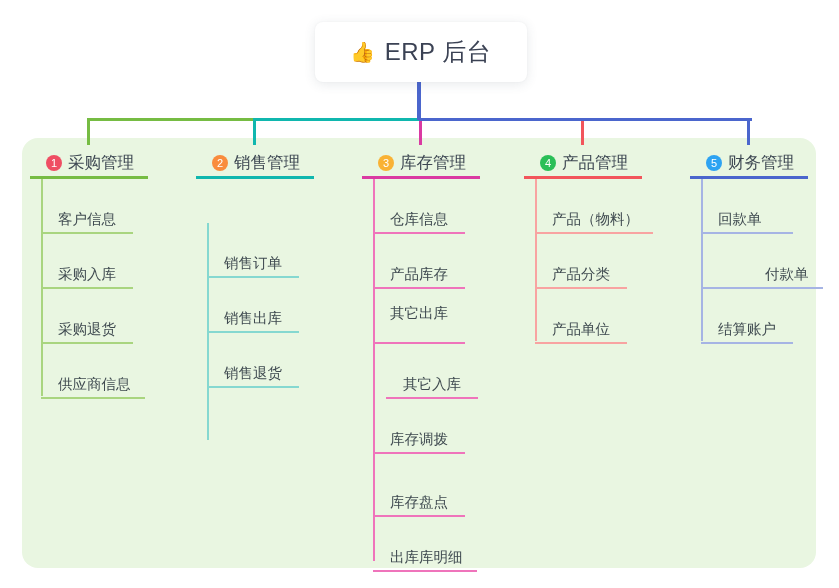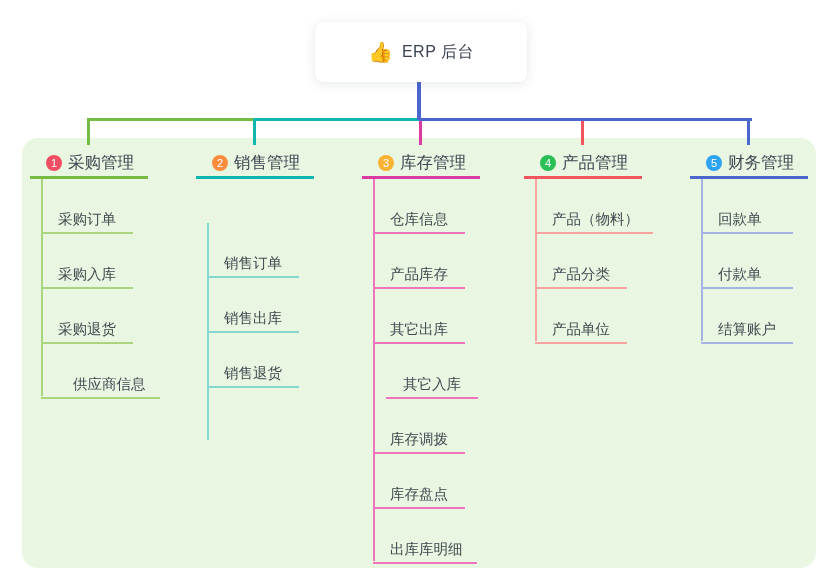--- a/index.html
+++ b/index.html
@@ -8,21 +8,21 @@
 
   
   .root-card{
     position:absolute;left:315px;top:22px;width:212px;height:60px;
     background:#ffffff;border-radius:8px;
     box-shadow:0 2px 12px rgba(60,70,90,.12), 0 0 2px rgba(60,70,90,.06);
     display:flex;align-items:center;justify-content:center;gap:9px;
     z-index:5;
   }
   .root-emoji{font-size:20px;line-height:1;}
-  .root-label{font-size:16px;color:#3b4254;letter-spacing:.5px;}
+  .root-label{font-size:24px;color:#3b4254;letter-spacing:.5px;}
 
   
   .panel{
     position:absolute;left:22px;top:138px;width:794px;height:430px;
     background:#e9f6e1;border-radius:16px;z-index:1;
   }
 
   
   .cline{position:absolute;z-index:4;}
 
@@ -79,29 +79,29 @@
   <div id="branches">
       <div class="branch" style="left: 30px; top: 150px;">
         <div class="b-header">
           <span class="badge" style="background: rgb(239, 78, 99);">1</span>
           <span class="b-label">采购管理</span>
         </div>
         <div class="b-underline" style="background: rgb(118, 188, 67);"></div>
         <div class="b-children">
           <div class="vline" style="height: 217px; background: rgb(169, 213, 127);"></div>
           <div class="child-row" style="border-bottom-color: rgb(169, 213, 127);">
-            <span class="child-label">采购订单</span>
+            <span class="child-label">客户信息</span>
           </div>
           <div class="child-row" style="border-bottom-color: rgb(169, 213, 127);">
             <span class="child-label">采购入库</span>
           </div>
           <div class="child-row" style="border-bottom-color: rgb(169, 213, 127);">
             <span class="child-label">采购退货</span>
           </div>
-          <div class="child-row" style="border-bottom-color: rgb(169, 213, 127); padding-left: 15px;">
+          <div class="child-row" style="border-bottom-color: rgb(169, 213, 127);">
             <span class="child-label">供应商信息</span>
           </div>
         </div>
       </div>
       <div class="branch" style="left: 196px; top: 150px;">
         <div class="b-header">
           <span class="badge" style="background: rgb(249, 140, 61);">2</span>
           <span class="b-label">销售管理</span>
         </div>
         <div class="b-underline" style="background: rgb(16, 183, 174);"></div>
@@ -125,30 +125,30 @@
         </div>
         <div class="b-underline" style="background: rgb(218, 58, 162);"></div>
         <div class="b-children">
           <div class="vline" style="height: 382px; background: rgb(239, 116, 187);"></div>
           <div class="child-row" style="border-bottom-color: rgb(239, 116, 187);">
             <span class="child-label">仓库信息</span>
           </div>
           <div class="child-row" style="border-bottom-color: rgb(239, 116, 187);">
             <span class="child-label">产品库存</span>
           </div>
-          <div class="child-row" style="border-bottom-color: rgb(239, 116, 187);">
+          <div class="child-row" style="border-bottom-color: rgb(239, 116, 187); align-items: center;">
             <span class="child-label">其它出库</span>
           </div>
           <div class="child-row" style="border-bottom-color: rgb(239, 116, 187); margin-left: 24px;">
             <span class="child-label">其它入库</span>
           </div>
           <div class="child-row" style="border-bottom-color: rgb(239, 116, 187);">
             <span class="child-label">库存调拨</span>
           </div>
-          <div class="child-row" style="border-bottom-color: rgb(239, 116, 187);">
+          <div class="child-row" style="border-bottom-color: rgb(239, 116, 187); margin-top: 8px;">
             <span class="child-label">库存盘点</span>
           </div>
           <div class="child-row" style="border-bottom-color: rgb(239, 116, 187);">
             <span class="child-label">出库库明细</span>
           </div>
         </div>
       </div>
       <div class="branch" style="left: 524px; top: 150px;">
         <div class="b-header">
           <span class="badge" style="background: rgb(42, 191, 87);">4</span>
@@ -172,21 +172,21 @@
         <div class="b-header">
           <span class="badge" style="background: rgb(46, 163, 242);">5</span>
           <span class="b-label">财务管理</span>
         </div>
         <div class="b-underline" style="background: rgb(75, 102, 205);"></div>
         <div class="b-children">
           <div class="vline" style="height: 162px; background: rgb(166, 180, 228);"></div>
           <div class="child-row" style="border-bottom-color: rgb(166, 180, 228);">
             <span class="child-label">回款单</span>
           </div>
-          <div class="child-row" style="border-bottom-color: rgb(166, 180, 228);">
+          <div class="child-row" style="border-bottom-color: rgb(166, 180, 228); padding-left: 47px;">
             <span class="child-label">付款单</span>
           </div>
           <div class="child-row" style="border-bottom-color: rgb(166, 180, 228);">
             <span class="child-label">结算账户</span>
           </div>
         </div>
       </div>
     </div>
 
 </div>

